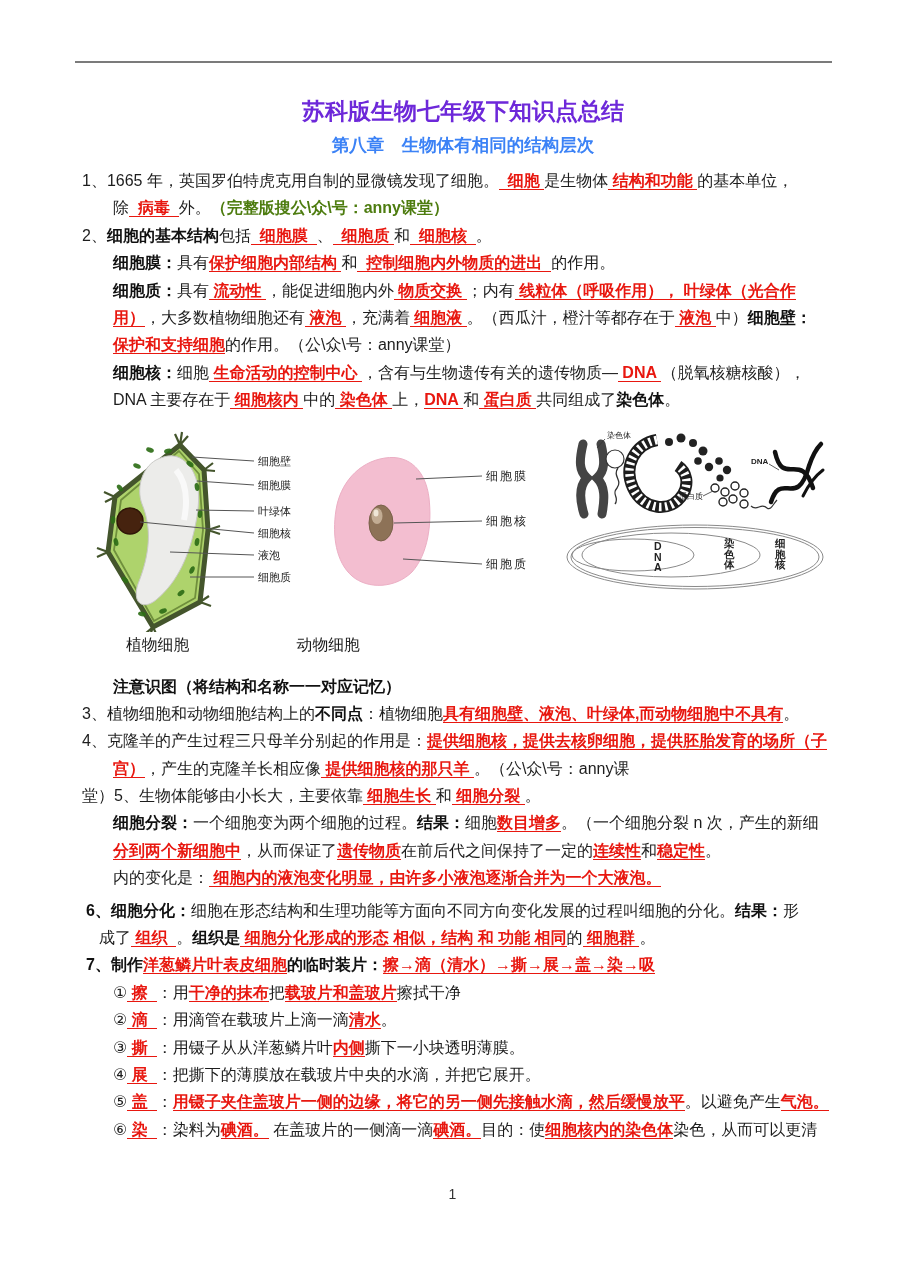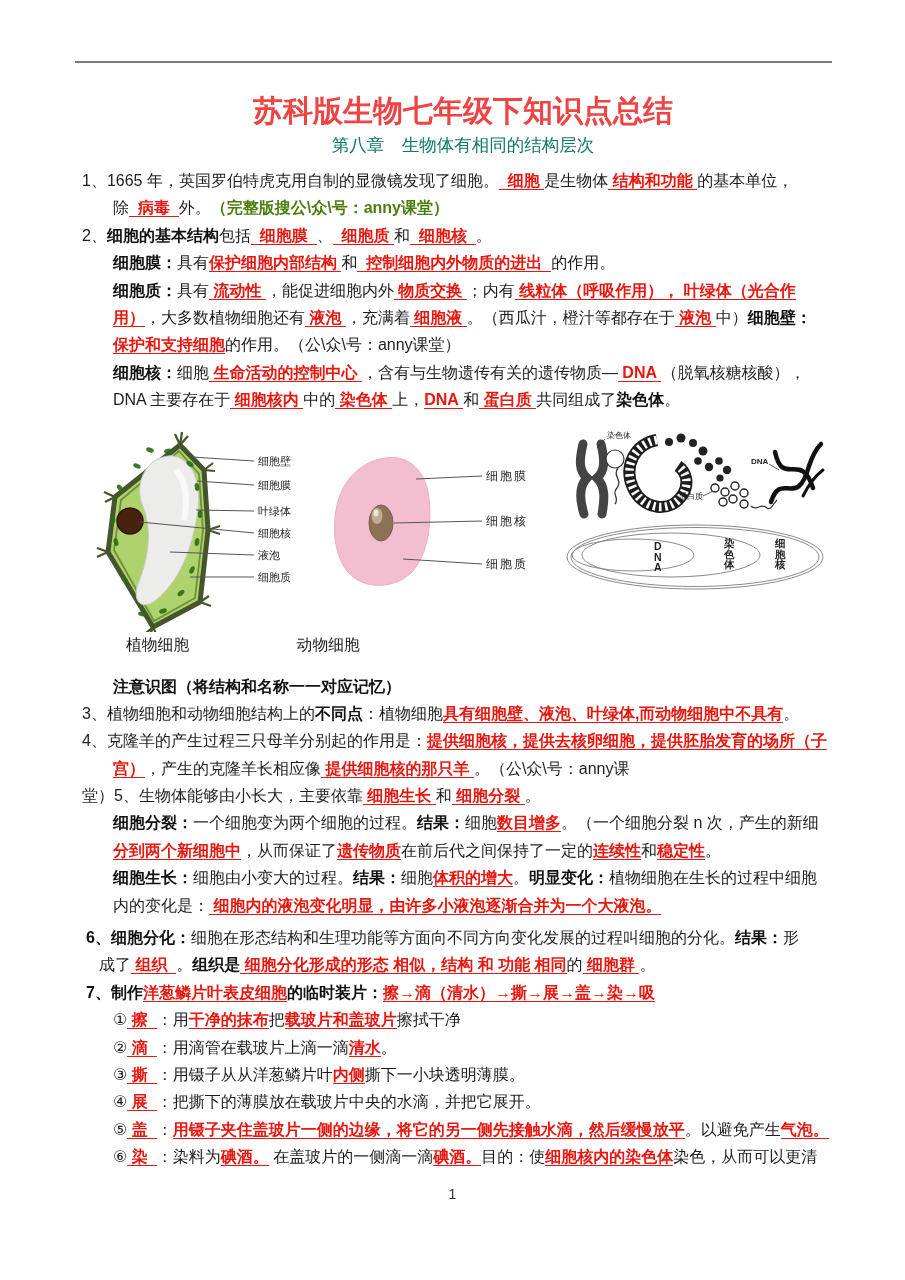--- a/index.html
+++ b/index.html
@@ -2,22 +2,22 @@
 <html><head>
 <meta charset="utf-8">
 <style>
   html,body{margin:0;padding:0;background:#ffffff;}
   .page{
     position:relative;width:905px;height:1280px;background:#ffffff;overflow:hidden;
     font-family:"Liberation Sans","DejaVu Sans",sans-serif;color:#1d1d1d;
   }
   .top-rule{position:absolute;left:75px;top:61px;width:757px;height:2.4px;background:#7b7b7b;}
   .content{position:absolute;left:82px;top:96px;width:762px;}
-  .doc-title{font-size:30px;font-weight:bold;text-align:center;line-height:30px;height:30px;margin:0;color:#ef4444;}
-  .doc-chapter{font-size:17.5px;font-weight:normal;text-align:center;line-height:24px;height:24px;margin:7px 0 0 0;color:#0f766e;}
+  .doc-title{font-size:23px;font-weight:bold;text-align:center;line-height:30px;height:30px;margin:0;color:#6d28d9;}
+  .doc-chapter{font-size:17.5px;font-weight:bold;text-align:center;line-height:24px;height:24px;margin:7px 0 0 0;color:#3b82f6;}
   #lines-top{margin-top:10px;}
   .ln{white-space:nowrap;height:27.4px;line-height:27.4px;font-size:16px;}
   .ind0{margin-left:0;}
   .ind1{margin-left:31px;}
   .ind2{margin-left:4px;}
   .ind3{margin-left:17px;}
   .seg-p{color:#1d1d1d;}
   .seg-b{color:#111;font-weight:bold;}
   .seg-r{color:#e8170f;font-weight:bold;border-bottom:1.6px solid #e8170f;}
   .seg-g{color:#4d7c0f;font-weight:bold;}
@@ -186,21 +186,20 @@
     </div>
 
     <div id="lines-bottom">
         <div class="ln ind1" style="margin-top: 15px;"><span class="seg-b">注意识图（将结构和名称一一对应记忆）</span></div>
         <div class="ln ind0"><span class="seg-p">3、植物细胞和动物细胞结构上的</span><span class="seg-b">不同点</span><span class="seg-p">：植物细胞</span><span class="seg-r">具有细胞壁、液泡、叶绿体,而动物细胞中不具有</span><span class="seg-p">。</span></div>
         <div class="ln ind0"><span class="seg-p">4、克隆羊的产生过程三只母羊分别起的作用是：</span><span class="seg-r">提供细胞核，提供去核卵细胞，提供胚胎发育的场所（子</span></div>
         <div class="ln ind1"><span class="seg-r">宫）</span><span class="seg-p">，产生的克隆羊长相应像</span><span class="seg-r">&nbsp;提供细胞核的那只羊&nbsp;</span><span class="seg-p">。（公\众\号：anny课</span></div>
         <div class="ln ind0"><span class="seg-p">堂）5、生物体能够由小长大，主要依靠</span><span class="seg-r">&nbsp;细胞生长&nbsp;</span><span class="seg-p">和</span><span class="seg-r">&nbsp;细胞分裂&nbsp;</span><span class="seg-p">。</span></div>
         <div class="ln ind1"><span class="seg-b">细胞分裂：</span><span class="seg-p">一个细胞变为两个细胞的过程。</span><span class="seg-b">结果：</span><span class="seg-p">细胞</span><span class="seg-r">数目增多</span><span class="seg-p">。（一个细胞分裂 n 次，产生的新细</span></div>
         <div class="ln ind1"><span class="seg-r">分到两个新细胞中</span><span class="seg-p">，从而保证了</span><span class="seg-r">遗传物质</span><span class="seg-p">在前后代之间保持了一定的</span><span class="seg-r">连续性</span><span class="seg-p">和</span><span class="seg-r">稳定性</span><span class="seg-p">。</span></div>
-        <div class="ln ind1"><span class="seg-b">细胞生长：</span><span class="seg-p">细胞由小变大的过程。</span><span class="seg-b">结果：</span><span class="seg-p">细胞</span><span class="seg-r">体积的增大</span><span class="seg-p">。</span><span class="seg-b">明显变化：</span><span class="seg-p">植物细胞在生长的过程中细胞</span></div>
         <div class="ln ind1"><span class="seg-p">内的变化是：</span><span class="seg-r">&nbsp;细胞内的液泡变化明显，由许多小液泡逐渐合并为一个大液泡。</span></div>
         <div class="ln ind2" style="margin-top: 5px;"><span class="seg-b">6、</span><span class="seg-b">细胞分化：</span><span class="seg-p">细胞在形态结构和生理功能等方面向不同方向变化发展的过程叫细胞的分化。</span><span class="seg-b">结果：</span><span class="seg-p">形</span></div>
         <div class="ln ind3"><span class="seg-p">成了</span><span class="seg-r">&nbsp;组织&nbsp;&nbsp;</span><span class="seg-p">。</span><span class="seg-b">组织是</span><span class="seg-r">&nbsp;细胞分化形成的形态 相似，结构 和 功能 相同</span><span class="seg-p">的</span><span class="seg-r">&nbsp;细胞群&nbsp;</span><span class="seg-p">。</span></div>
         <div class="ln ind2"><span class="seg-b">7、制作</span><span class="seg-r">洋葱鳞片叶表皮细胞</span><span class="seg-b">的临时装片：</span><span class="seg-r">擦→滴（清水）→撕→展→盖→染→吸</span></div>
         <div class="ln ind1"><span class="seg-p">①</span><span class="seg-r">&nbsp;擦&nbsp;&nbsp;</span><span class="seg-p">：</span><span class="seg-p">用</span><span class="seg-r">干净的抹布</span><span class="seg-p">把</span><span class="seg-r">载玻片和盖玻片</span><span class="seg-p">擦拭干净</span></div>
         <div class="ln ind1"><span class="seg-p">②</span><span class="seg-r">&nbsp;滴&nbsp;&nbsp;</span><span class="seg-p">：用滴管在载玻片上滴一滴</span><span class="seg-r">清水</span><span class="seg-p">。</span></div>
         <div class="ln ind1"><span class="seg-p">③</span><span class="seg-r">&nbsp;撕&nbsp;&nbsp;</span><span class="seg-p">：用镊子从从洋葱鳞片叶</span><span class="seg-r">内侧</span><span class="seg-p">撕下一小块透明薄膜。</span></div>
         <div class="ln ind1"><span class="seg-p">④</span><span class="seg-r">&nbsp;展&nbsp;&nbsp;</span><span class="seg-p">：把撕下的薄膜放在载玻片中央的水滴，并把它展开。</span></div>
         <div class="ln ind1"><span class="seg-p">⑤</span><span class="seg-r">&nbsp;盖&nbsp;&nbsp;</span><span class="seg-p">：</span><span class="seg-r">用镊子夹住盖玻片一侧的边缘，将它的另一侧先接触水滴，然后缓慢放平</span><span class="seg-p">。以避免产生</span><span class="seg-r">气泡。</span></div>
         <div class="ln ind1"><span class="seg-p">⑥</span><span class="seg-r">&nbsp;染&nbsp;&nbsp;</span><span class="seg-p">：染料为</span><span class="seg-r">碘酒。</span><span class="seg-p">&nbsp;在盖玻片的一侧滴一滴</span><span class="seg-r">碘酒。</span><span class="seg-p">目的：使</span><span class="seg-r">细胞核内的染色体</span><span class="seg-p">染色，从而可以更清</span></div>

